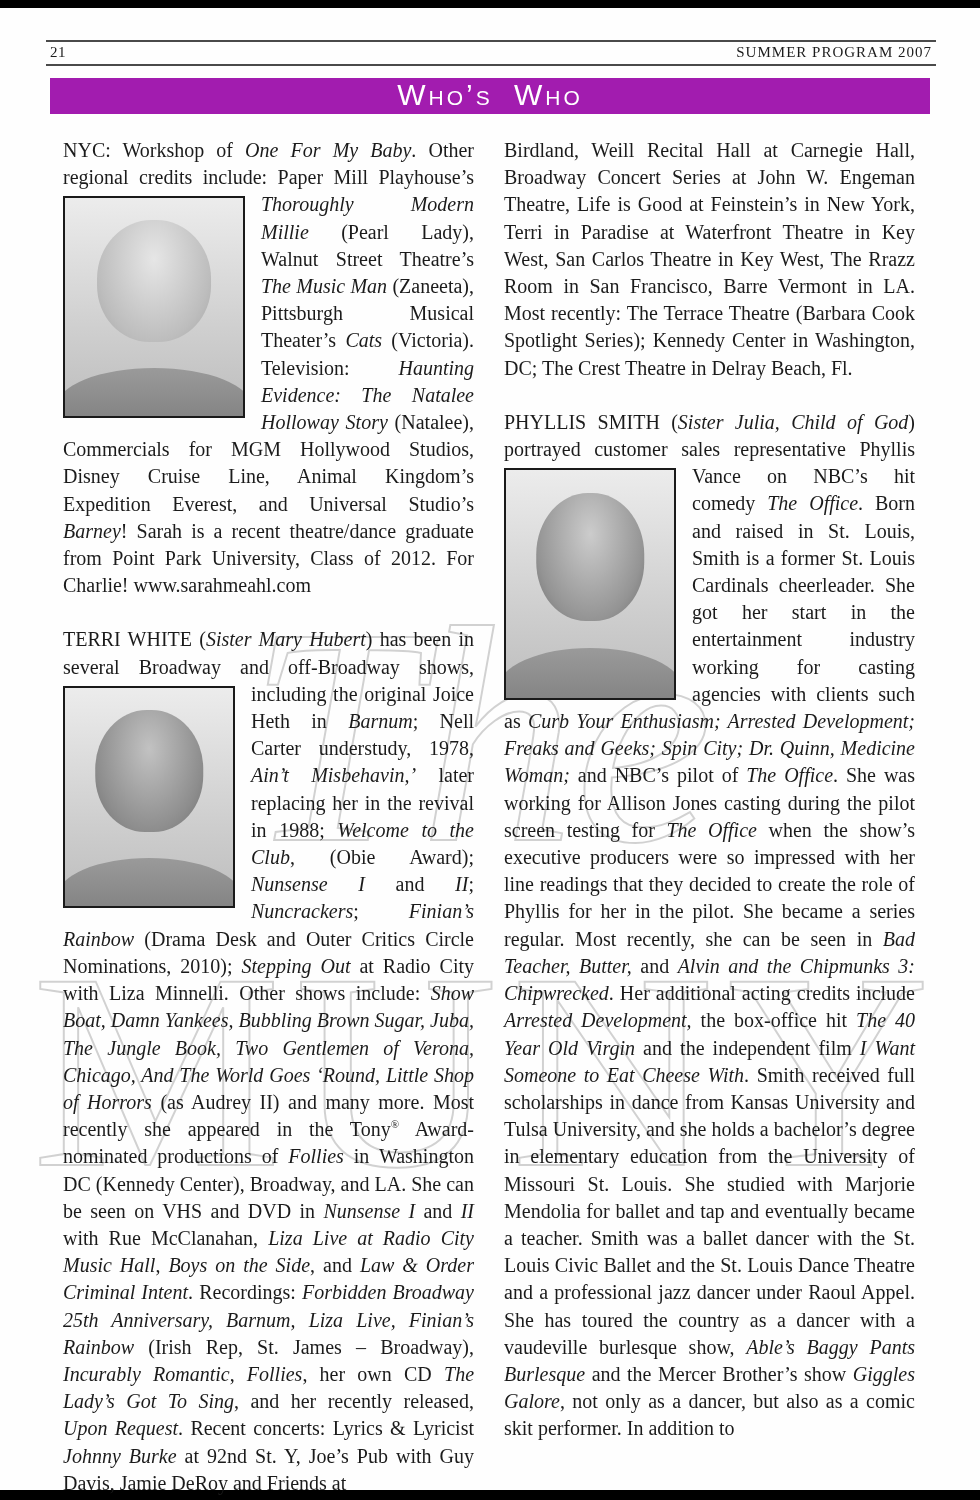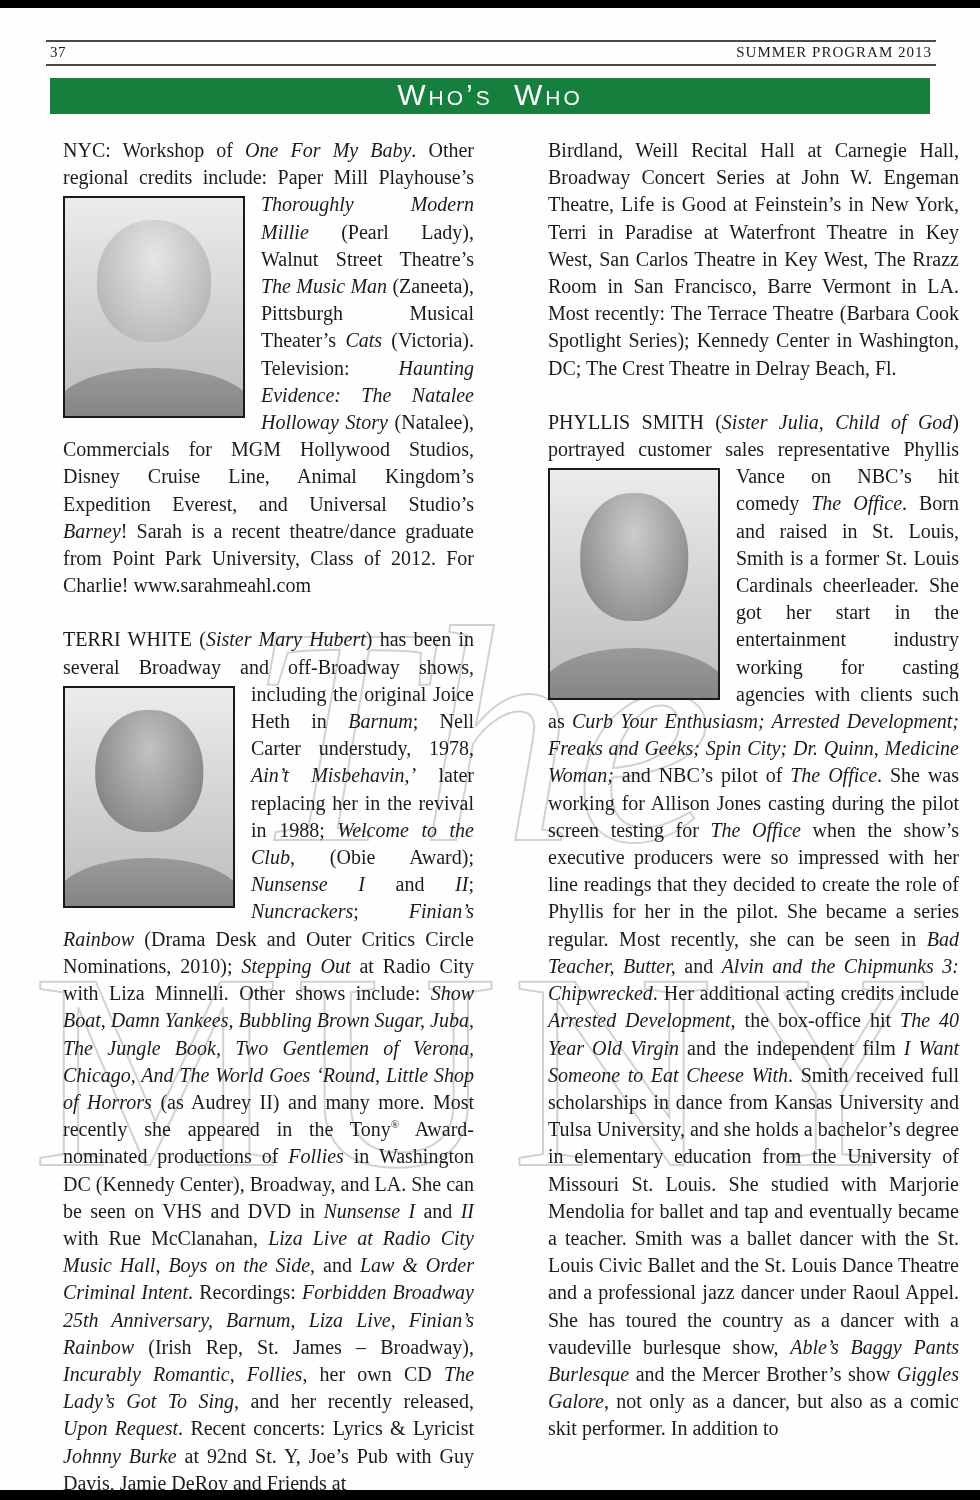--- a/index.html
+++ b/index.html
@@ -22,21 +22,21 @@
     border-bottom: 2px solid #4a4a4a;
     display: flex; justify-content: space-between; align-items: center;
     padding: 2px 4px 3px 4px;
     font-size: 15px; letter-spacing: 0.6px;
   }
   .page-header .pgnum { font-size: 15px; }
   .page-header .program { font-size: 15px; letter-spacing: 1px; }
 
   .banner {
     position: absolute; top: 78px; left: 50px; width: 880px; height: 36px;
-    background: #15803d;
+    background: #a21caf;
     color: #fff;
     display: flex; align-items: center; justify-content: center;
   }
   .banner .banner-text {
     font-family: "Liberation Sans", sans-serif;
     font-variant: small-caps;
     font-size: 30px;
     letter-spacing: 3px;
     word-spacing: 10px;
     line-height: 1;
@@ -45,21 +45,21 @@
 
   .watermark { position: absolute; top: 0; left: 0; z-index: 0; pointer-events: none; opacity: 0.75; }
 
   .col {
     position: absolute; top: 121px; width: 443px;
     font-size: 20px; line-height: 27.2px;
     text-align: justify;
     z-index: 1;
   }
   .col.left  { left: 47px; }
-  .col.right { left: 532px; }
+  .col.right { left: 488px; }
   .col p { margin: 16px; }
   .col p + p { margin-top: 27px; }
 
   .it  { font-style: italic; }
   .bd  { font-weight: normal; }
   .sup { vertical-align: super; font-size: 55%; line-height: 0; }
 
   .photo {
     float: left;
     border: 2px solid #1a1a1a;
@@ -93,22 +93,22 @@
 <body>
 
 <div class="edge-bar top"></div>
 
 <svg class="watermark" width="980" height="1500" viewBox="0 0 980 1500" xmlns="http://www.w3.org/2000/svg">
   <text x="480" y="840" text-anchor="middle" font-family="Liberation Serif, serif" font-style="italic" font-size="310" fill="none" stroke="#c3c3c3" stroke-width="2">The</text>
   <text x="488" y="1165" text-anchor="middle" font-family="Liberation Serif, serif" font-size="280" letter-spacing="14" fill="none" stroke="#c3c3c3" stroke-width="2">MUNY</text>
 </svg>
 
 <div class="page-header">
-  <span class="pgnum">37</span>
-  <span class="program">SUMMER PROGRAM 2013</span>
+  <span class="pgnum">21</span>
+  <span class="program">SUMMER PROGRAM 2007</span>
 </div>
 
 <div class="banner">
   <span class="banner-text">Who’s Who</span>
 </div>
 
 <div class="col left">
   <p><span>NYC: Workshop of </span><span class="it">One For My Baby</span><span>. Other regional credits include: Paper Mill Playhouse’s </span><span class="photo ph-sarah-meahl"></span><span class="it">Thoroughly Modern Millie</span><span> (Pearl Lady), Walnut Street Theatre’s </span><span class="it">The Music Man</span><span> (Zaneeta), Pittsburgh Musical Theater’s </span><span class="it">Cats</span><span> (Victoria). Television: </span><span class="it">Haunting Evidence: The Natalee Holloway Story</span><span> (Natalee), Commercials for MGM Hollywood Studios, Disney Cruise Line, Animal Kingdom’s Expedition Everest, and Universal Studio’s </span><span class="it">Barney</span><span>! Sarah is a recent theatre/dance graduate from Point Park University, Class of 2012. For Charlie! www.sarahmeahl.com</span></p>
   <p><span class="bd">TERRI WHITE</span><span> (</span><span class="it">Sister Mary Hubert</span><span>) has been in several Broadway and off-Broadway shows, </span><span class="photo ph-terri-white"></span><span>including the original Joice Heth in </span><span class="it">Barnum</span><span>; Nell Carter understudy, 1978, </span><span class="it">Ain’t Misbehavin,’</span><span> later replacing her in the revival in 1988; </span><span class="it">Welcome to the Club</span><span>, (Obie Award); </span><span class="it">Nunsense I</span><span> and </span><span class="it">II</span><span>; </span><span class="it">Nuncrackers</span><span>; </span><span class="it">Finian’s Rainbow</span><span> (Drama Desk and Outer Critics Circle Nominations, 2010); </span><span class="it">Stepping Out</span><span> at Radio City with Liza Minnelli. Other shows include: </span><span class="it">Show Boat, Damn Yankees, Bubbling Brown Sugar, Juba, The Jungle Book, Two Gentlemen of Verona, Chicago, And The World Goes ‘Round, Little Shop of Horrors</span><span> (as Audrey II) and many more. Most recently she appeared in the Tony</span><span class="sup">®</span><span> Award-nominated productions of </span><span class="it">Follies</span><span> in Washington DC (Kennedy Center), Broadway, and LA. She can be seen on VHS and DVD in </span><span class="it">Nunsense I</span><span> and </span><span class="it">II</span><span> with Rue McClanahan, </span><span class="it">Liza Live at Radio City Music Hall</span><span>, </span><span class="it">Boys on the Side</span><span>, and </span><span class="it">Law &amp; Order Criminal Intent</span><span>. Recordings: </span><span class="it">Forbidden Broadway 25th Anniversary, Barnum, Liza Live, Finian’s Rainbow</span><span> (Irish Rep, St. James – Broadway), </span><span class="it">Incurably Romantic</span><span>, </span><span class="it">Follies</span><span>, her own CD </span><span class="it">The Lady’s Got To Sing</span><span>, and her recently released, </span><span class="it">Upon Request</span><span>. Recent concerts: Lyrics &amp; Lyricist </span><span class="it">Johnny Burke</span><span> at 92nd St. Y, Joe’s Pub with Guy Davis, Jamie DeRoy and Friends at</span></p>
 </div>

